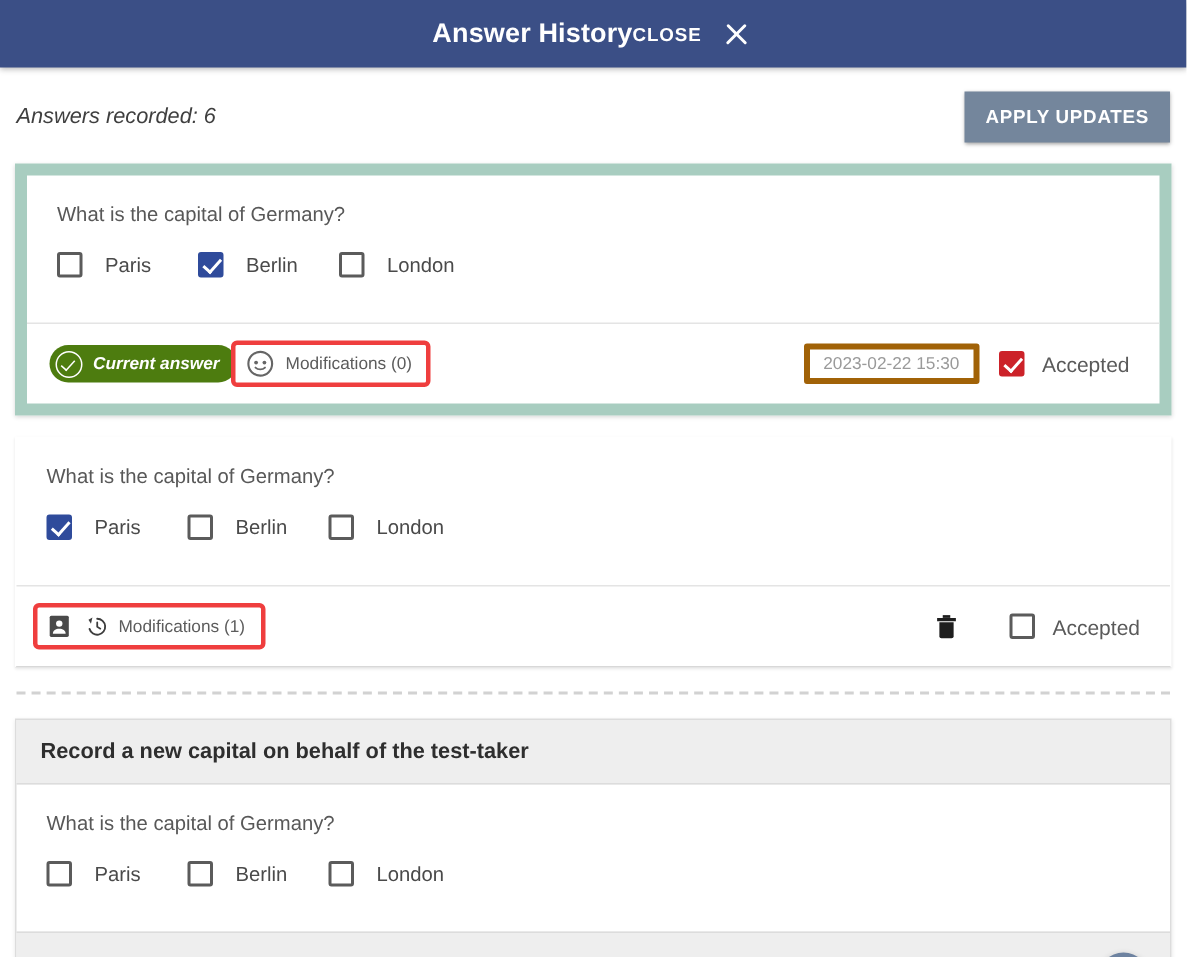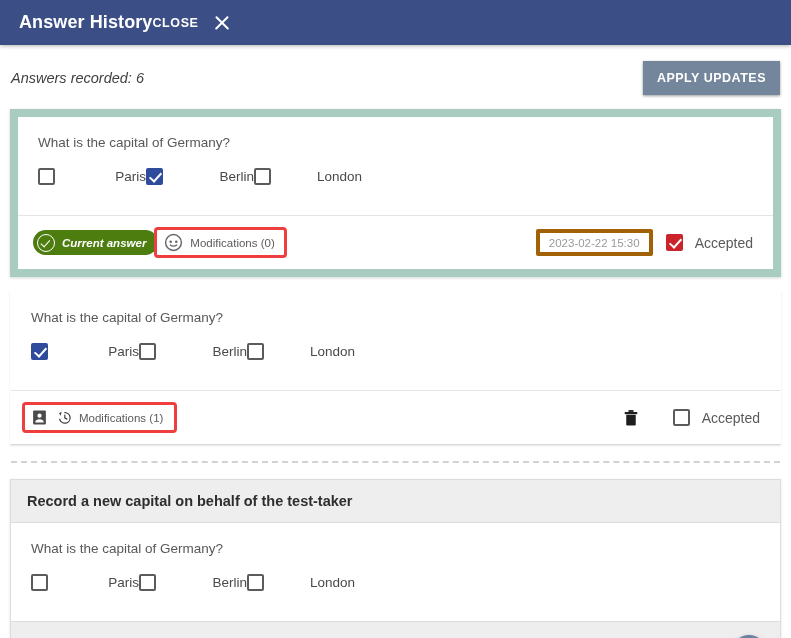--- a/index.html
+++ b/index.html
@@ -11,21 +11,21 @@
     font-family: "Liberation Sans", sans-serif;
     -webkit-font-smoothing: antialiased;
   }
 
   
   .modal-header {
     height: 45px;
     background: #3b4f86;
     display: flex;
     align-items: center;
-    justify-content: flex-start;
+    justify-content: center;
     padding: 0 22px 0 19px;
     box-shadow: 0 1px 4px rgba(0,0,0,0.30);
     position: relative;
     z-index: 5;
   }
   .modal-title {
     color: #ffffff;
     font-size: 18px;
     font-weight: bold;
     letter-spacing: 0.1px;
@@ -116,23 +116,22 @@
     color: #585858;
     margin-bottom: 18px;
   }
   .options-row {
     display: flex;
     align-items: center;
   }
   .option {
     display: flex;
     align-items: center;
-    width: 108px;
-    cursor: pointer;
-    justify-content: space-between;
+    width: 94px;
+    cursor: pointer;
   }
   .cb {
     width: 17px; height: 17px;
     border: 2px solid #5b5b5b;
     border-radius: 2px;
     background: #fff;
     flex: 0 0 auto;
     position: relative;
   }
   .cb.checked {

